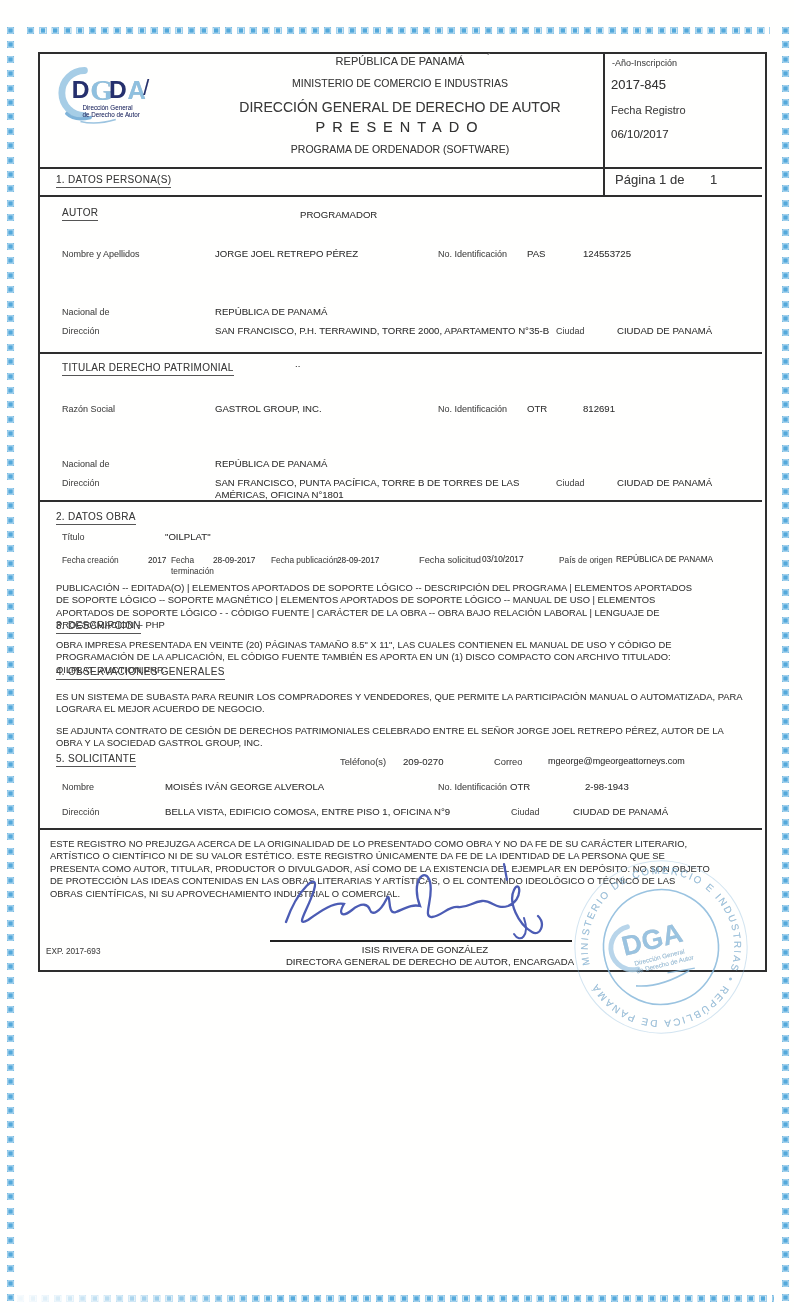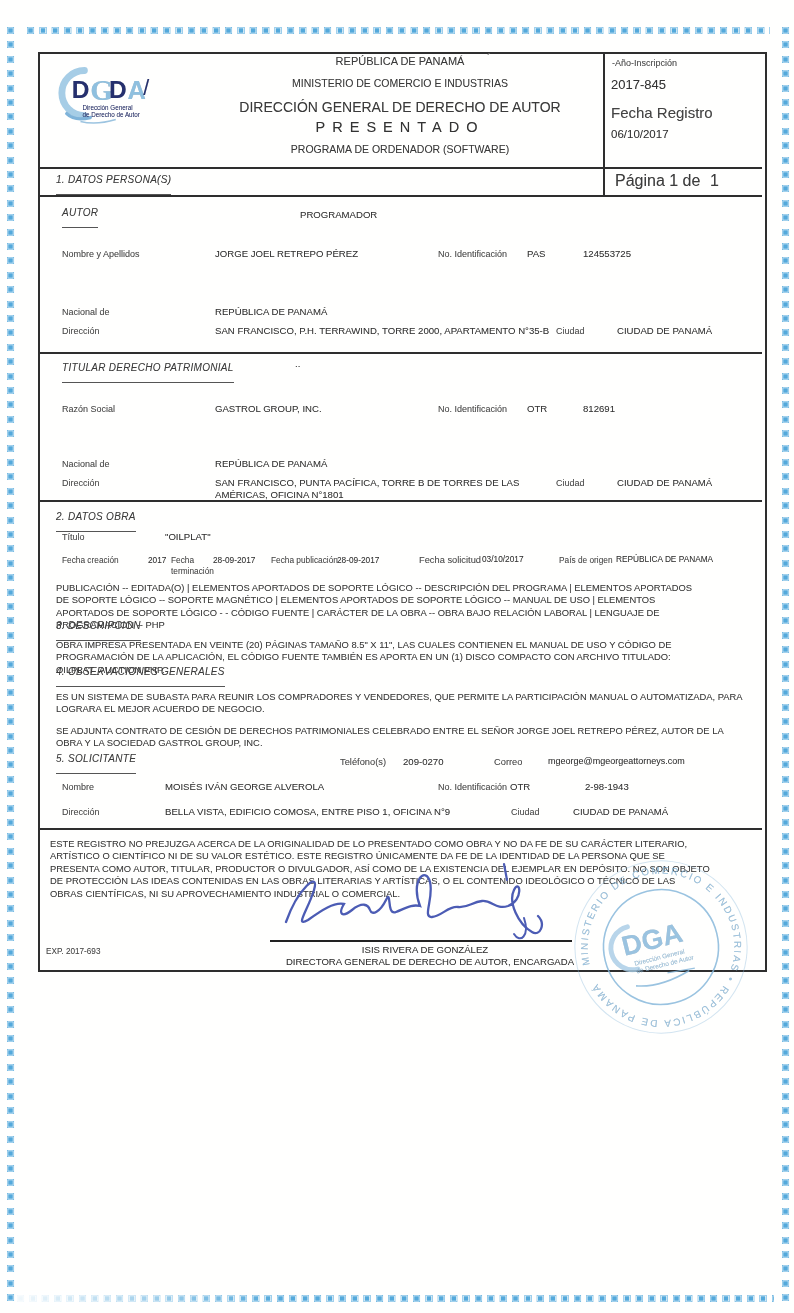--- a/index.html
+++ b/index.html
@@ -13,28 +13,28 @@
   .strip{
     position:absolute;color:#54a9db;font-size:9.5px;line-height:12px;letter-spacing:3.4px;
     font-family:"DejaVu Sans",sans-serif;overflow:hidden;white-space:nowrap;text-shadow:none;
   }
   .strip.v{writing-mode:vertical-rl;text-orientation:upright;line-height:12px;}
   .fade{position:absolute;background:linear-gradient(90deg,rgba(255,255,255,.92),rgba(255,255,255,0));}
   
   .docbox{position:absolute;left:38px;top:52px;width:725px;height:916px;border:2px solid #2e2e2e;background:transparent;}
   .hline{position:absolute;background:#2e2e2e;height:2px;}
   .vline{position:absolute;background:#2e2e2e;width:2px;}
-  .sec{position:absolute;font-size:10px;color:#3c3c3c;border-bottom:1.2px solid #555;padding-bottom:9px;letter-spacing:.3px;white-space:nowrap;font-style:italic;}
+  .sec{position:absolute;font-size:10px;color:#3c3c3c;border-bottom:1.2px solid #555;padding-bottom:2px;letter-spacing:.3px;white-space:nowrap;}
   .lbl{position:absolute;font-size:9px;color:#4c4c4c;white-space:nowrap;}
   .val{position:absolute;font-size:9.6px;color:#343434;white-space:nowrap;}
   .wrapv{white-space:normal;line-height:12px;}
   .para{position:absolute;font-size:9.4px;line-height:12.4px;color:#3a3a3a;}
   .hdrline{position:absolute;left:190px;width:420px;text-align:center;white-space:nowrap;}
   .small{font-size:8.3px;}
-  .pagelbl{position:absolute;font-size:16px;color:#3c3c3c;white-space:nowrap;}
+  .pagelbl{position:absolute;font-size:13px;color:#3c3c3c;white-space:nowrap;}
   .sig-line{position:absolute;background:#222;height:2.4px;}
   .footname{position:absolute;text-align:center;font-size:9.6px;color:#343434;white-space:nowrap;}
 </style>
 </head>
 <body>
 
 <div class="page">
 
   <div class="strip" style="left:26px;top:24px;width:744px;height:13px;">▣▣▣▣▣▣▣▣▣▣▣▣▣▣▣▣▣▣▣▣▣▣▣▣▣▣▣▣▣▣▣▣▣▣▣▣▣▣▣▣▣▣▣▣▣▣▣▣▣▣▣▣▣▣▣▣▣▣▣▣▣▣▣▣▣▣▣▣▣▣▣▣▣▣▣▣▣▣▣▣</div>
   <div class="strip v" style="left:3px;top:24px;width:13px;height:1278px;">▣▣▣▣▣▣▣▣▣▣▣▣▣▣▣▣▣▣▣▣▣▣▣▣▣▣▣▣▣▣▣▣▣▣▣▣▣▣▣▣▣▣▣▣▣▣▣▣▣▣▣▣▣▣▣▣▣▣▣▣▣▣▣▣▣▣▣▣▣▣▣▣▣▣▣▣▣▣▣▣▣▣▣▣▣▣▣▣▣▣▣▣▣▣▣▣▣▣▣▣▣▣▣▣▣▣▣▣▣▣</div>
@@ -60,21 +60,21 @@
   <div class="hdrline" style="top:55px;font-size:11px;">REPÚBLICA DE PANAMÁ</div>
   <div class="abs" style="left:487px;top:52px;font-size:12px;color:#666;">´</div>
   <div class="hdrline" style="top:77px;font-size:10.5px;">MINISTERIO DE COMERCIO E INDUSTRIAS</div>
   <div class="hdrline" style="top:99px;font-size:14px;">DIRECCIÓN GENERAL DE DERECHO DE AUTOR</div>
   <div class="hdrline" style="top:119px;font-size:14.5px;letter-spacing:7px;color:#333;">PRESENTADO</div>
   <div class="hdrline" style="top:143px;font-size:10.5px;">PROGRAMA DE ORDENADOR (SOFTWARE)</div>
 
   <div class="vline" style="left:603px;top:54px;height:142px;"></div>
   <div class="lbl" style="left:612px;top:58px;font-size:9px;text-align:center;">-Año-Inscripción</div>
   <div class="val" style="left:611px;top:77px;font-size:13px;">2017-845</div>
-  <div class="val" style="left:611px;top:104px;font-size:15px;color:#444;">Fecha Registro</div>
+  <div class="val" style="left:611px;top:104px;font-size:11px;color:#444;">Fecha Registro</div>
   <div class="val" style="left:611px;top:128px;font-size:11.5px;">06/10/2017</div>
 
   <div class="hline" style="left:39px;top:167px;width:723px;"></div>
 
   <div class="sec" style="left:56px;top:174px;">1. DATOS PERSONA(S)</div>
   <div class="pagelbl" style="left:615px;top:172px;">Página 1 de</div>
   <div class="pagelbl" style="left:710px;top:172px;">1</div>
   <div class="hline" style="left:39px;top:195px;width:723px;"></div>
 
   <div class="sec" style="left:62px;top:207px;">AUTOR</div>

